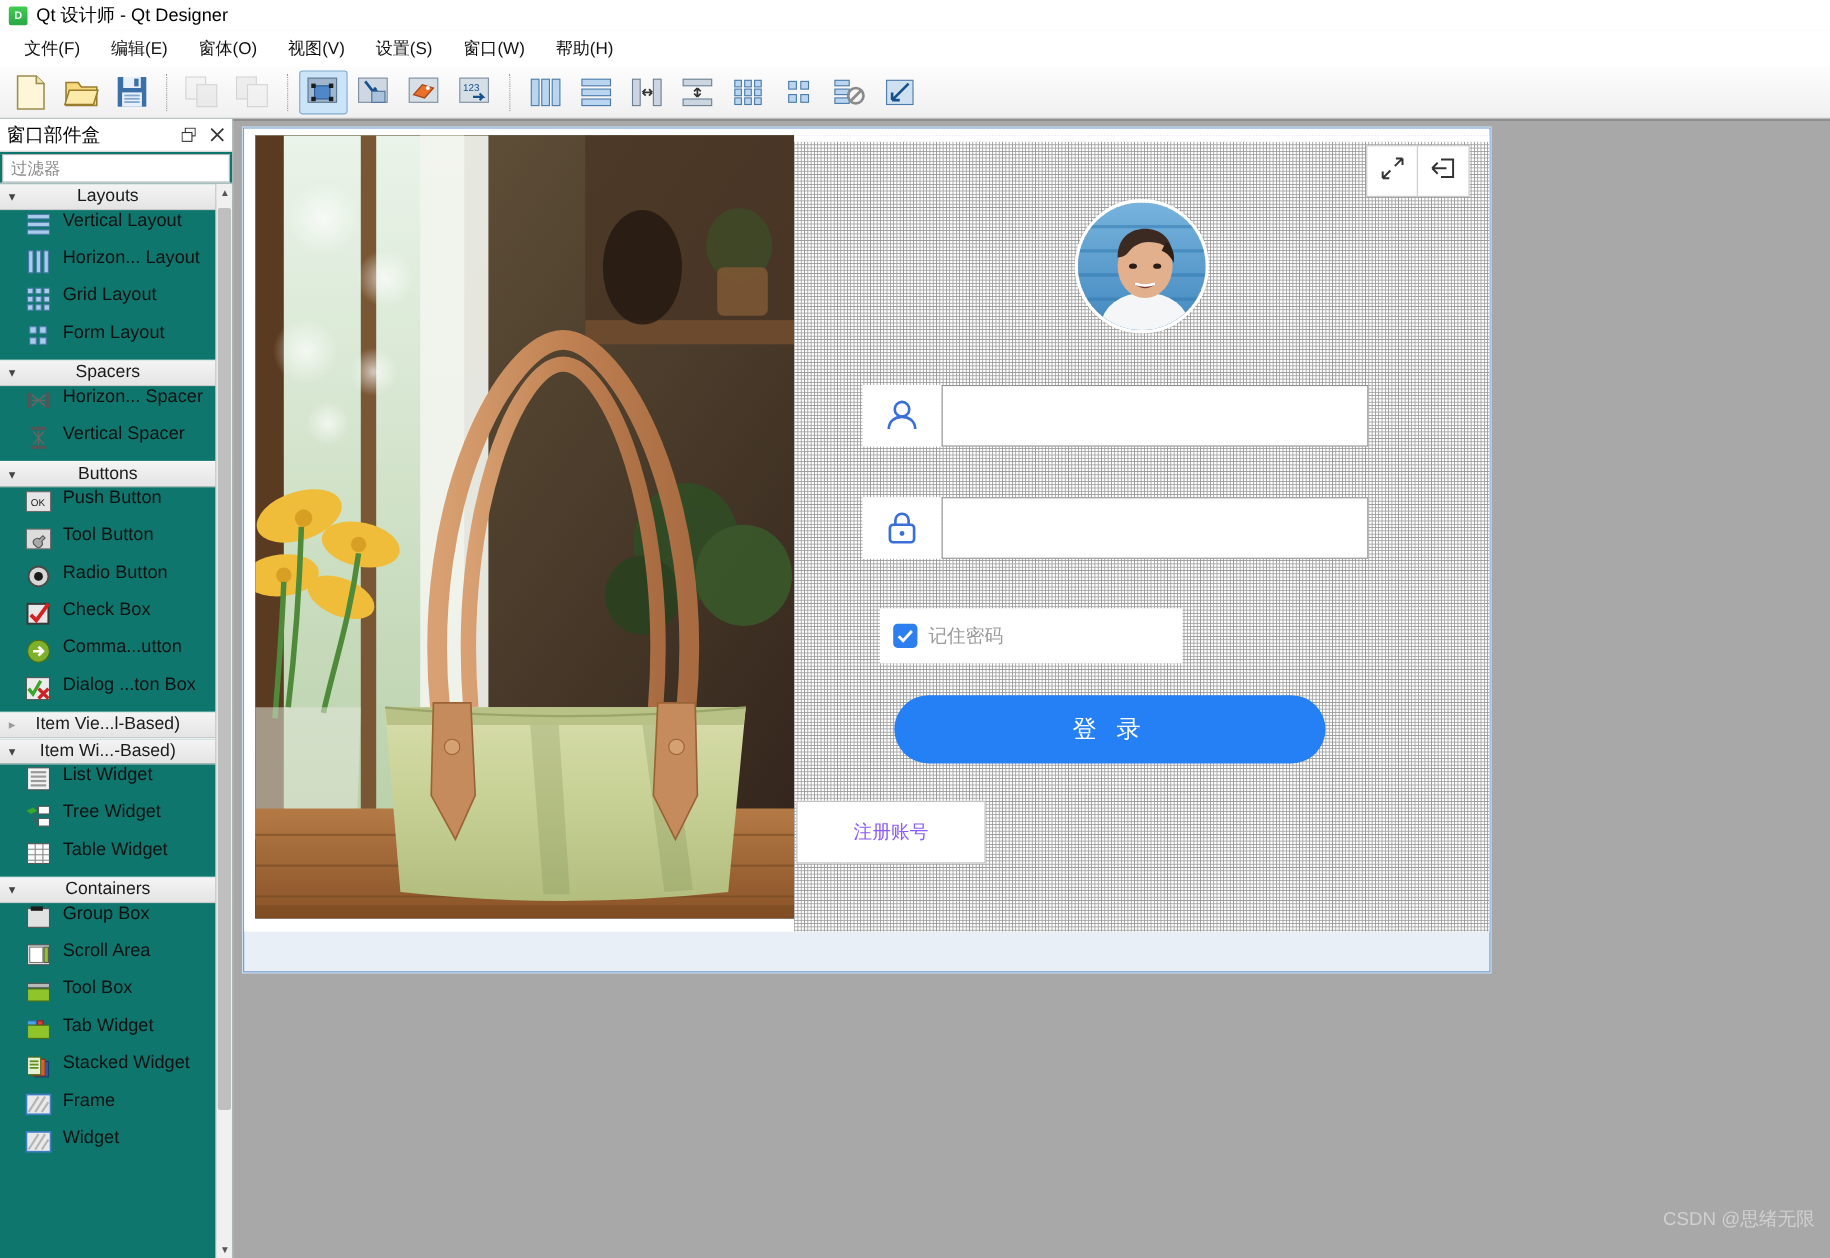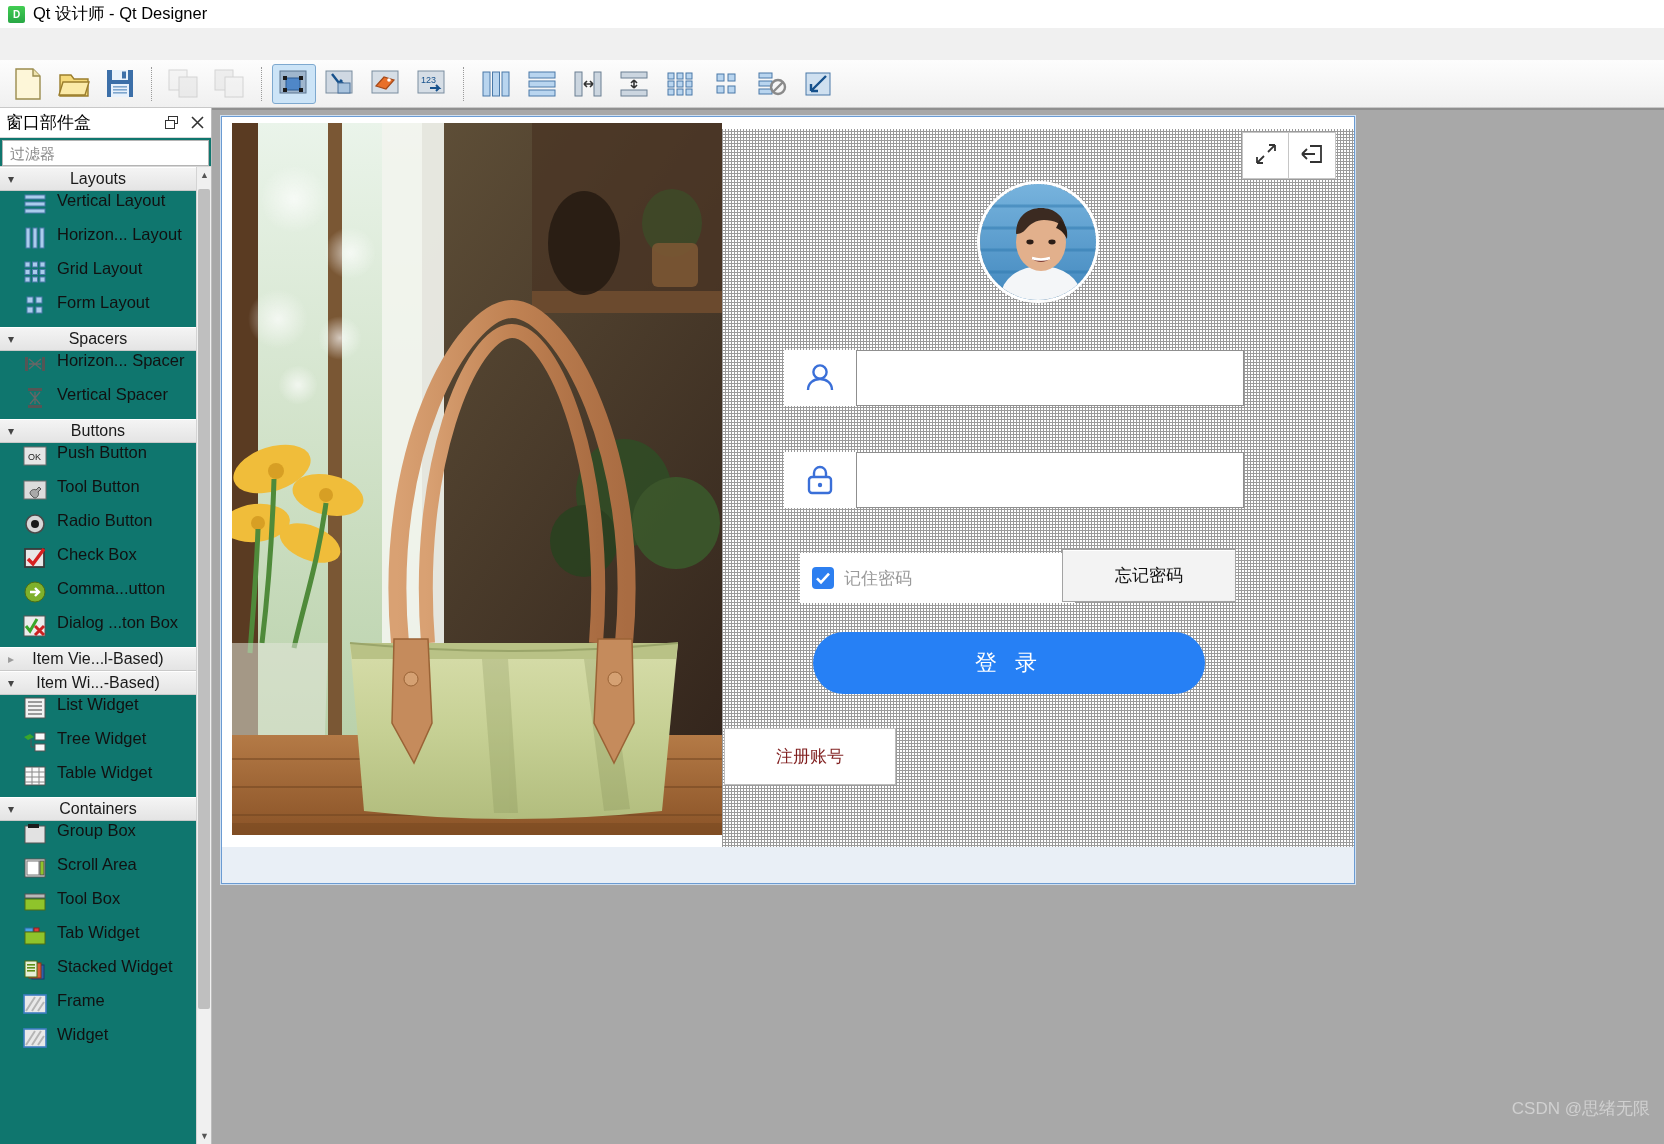--- a/index.html
+++ b/index.html
@@ -287,40 +287,49 @@
     font-size: 22px; color: #ffffff; letter-spacing: 6px;
     cursor: default;
     font-family: "Liberation Sans", sans-serif;
   }
 
   .btn-register {
     position: absolute; left: 2px; top: 605px;
     width: 172px; height: 57px;
     background: #ffffff; border: 1px solid #bdbdbd;
     display: flex; align-items: center; justify-content: center;
-    font-size: 17px; color: #7f1d1d; cursor: default;
+    font-size: 17px; color: #8b5cf6; cursor: default;
   }
 
   
   .watermark {
     position: absolute; right: 14px; bottom: 24px;
     font-size: 17px; color: #d0d0d0;
     user-select: none; pointer-events: none;
   }
 </style>
 </head>
 <body>
 
 <div id="app">
 
   <div class="titlebar">
     <div class="qt-logo">D</div>
     <div class="title-text">Qt 设计师 - Qt Designer</div>
   </div>
 
+  <div class="menubar">
+    <div class="menu-item">文件(F)</div>
+    <div class="menu-item">编辑(E)</div>
+    <div class="menu-item">窗体(O)</div>
+    <div class="menu-item">视图(V)</div>
+    <div class="menu-item">设置(S)</div>
+    <div class="menu-item">窗口(W)</div>
+    <div class="menu-item">帮助(H)</div>
+  </div>
 
   <div class="toolbar">
 
     <div class="tb-grp">
       <div class="tbtn">
         <svg width="30" height="32" viewBox="0 0 30 32">
           <path d="M3 1h17l7 7v23H3z" fill="#fdf6d8" stroke="#9a8c4e" stroke-width="1.4"></path>
           <path d="M20 1v7h7" fill="#efe3ae" stroke="#9a8c4e" stroke-width="1.4"></path>
         </svg>
       </div>
@@ -964,21 +973,20 @@
 
           <div class="row-remember">
             <span class="cbx">
               <svg width="16" height="16" viewBox="0 0 16 16">
                   <path d="M2 8.4l4 4L14 3.6" stroke="#fff" stroke-width="2.6" fill="none"></path>
                 </svg>
             </span>
             <span class="cbx-label">记住密码</span>
           </div>
 
-          <div class="btn-forgot">忘记密码</div>
 
           <div class="btn-login">登 录</div>
 
           <div class="btn-register">注册账号</div>
 
         </div>
       </div>
     </div>
 
     <div class="watermark">CSDN @思绪无限</div>

